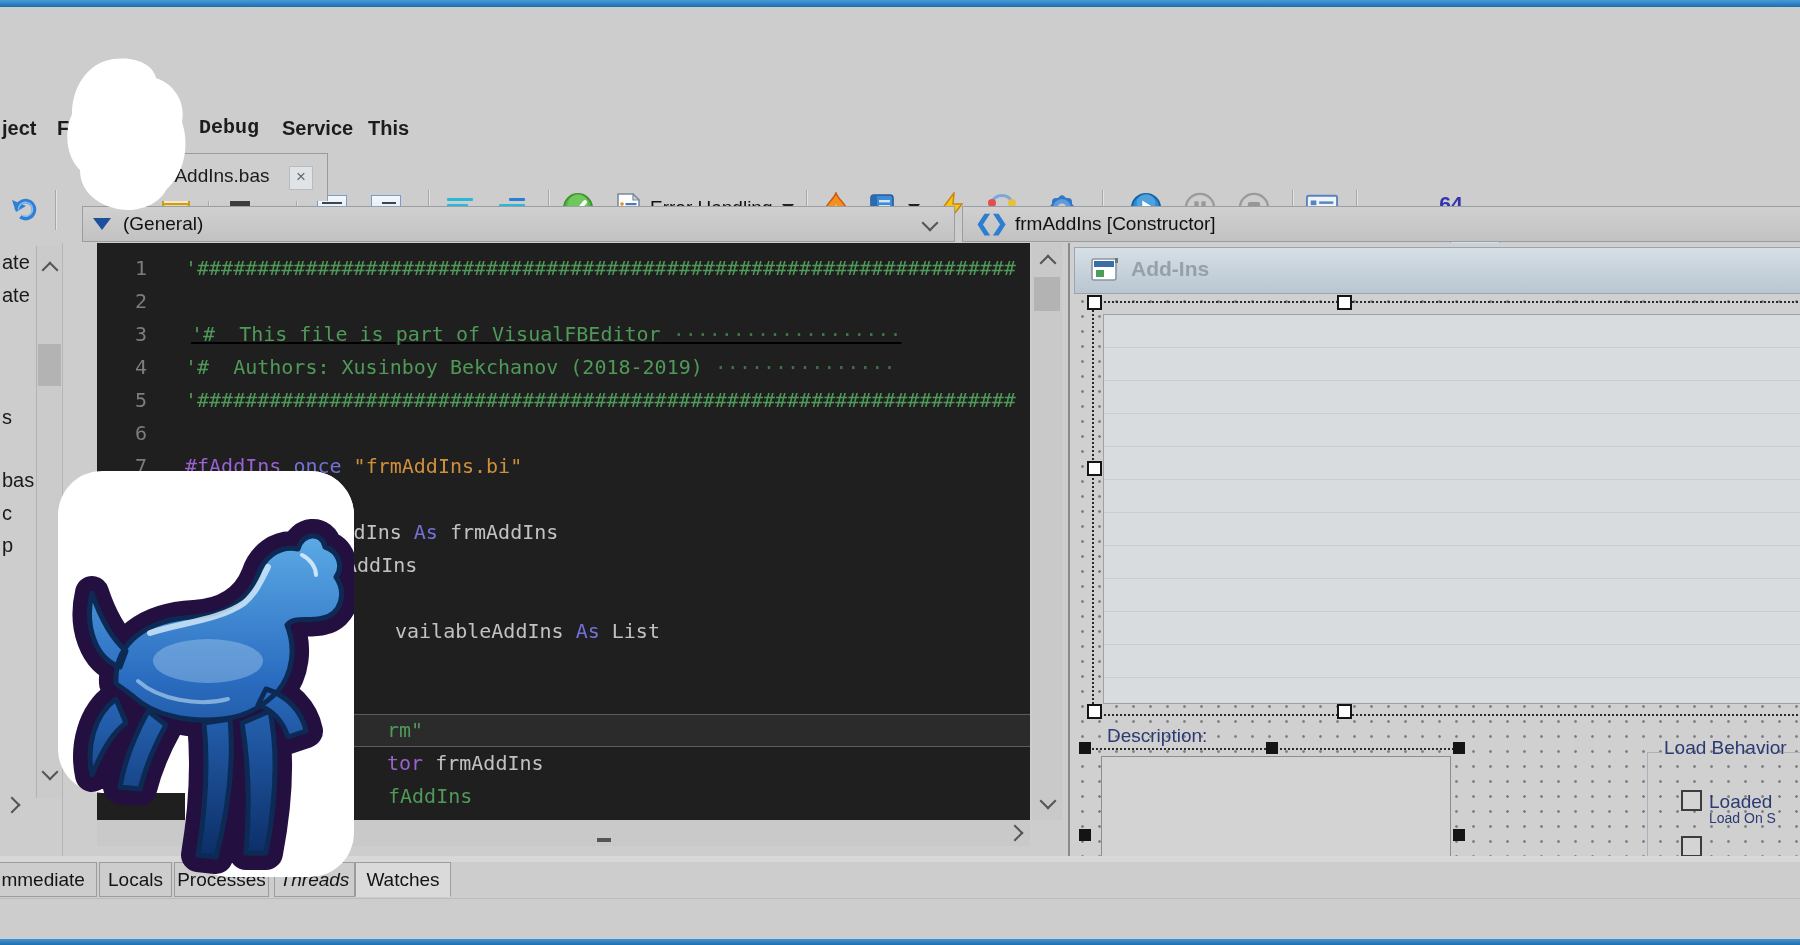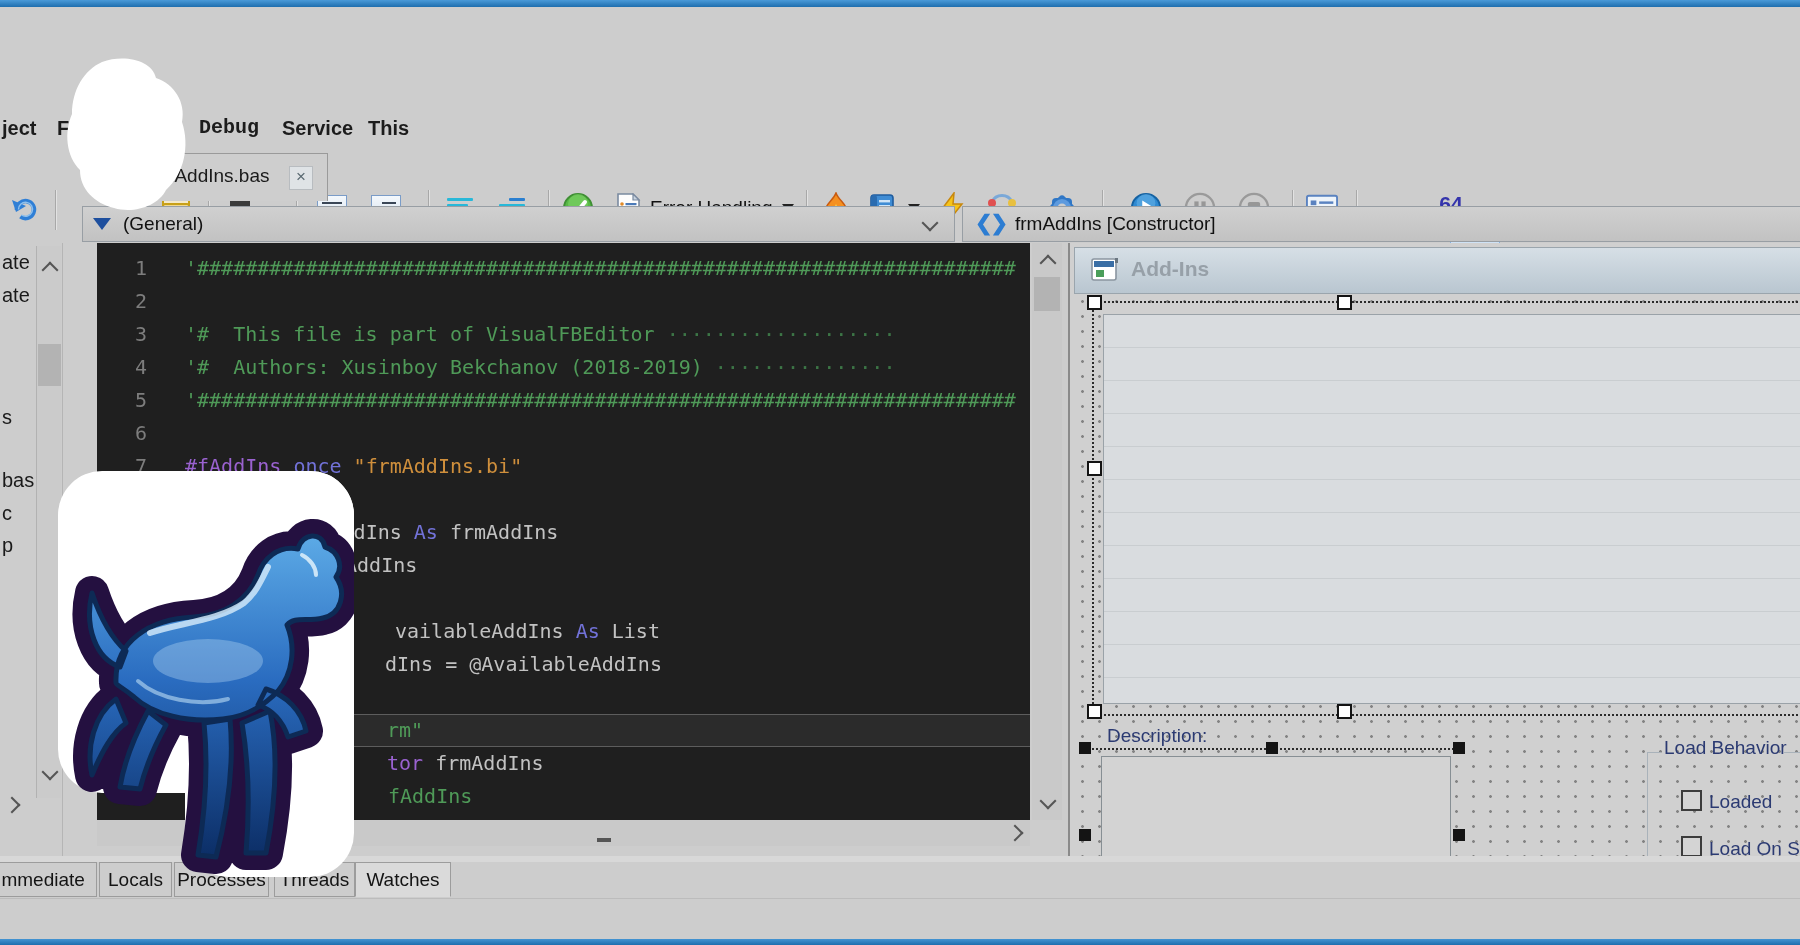--- a/index.html
+++ b/index.html
@@ -285,31 +285,31 @@
     <span class="chev up abs" style="left:7px;top:18px;"></span>
     <div class="abs sb-thumb" style="left:1px;top:98px;width:23px;height:42px;"></div>
     <span class="chev down abs" style="left:7px;top:520px;"></span>
   </div>
   <span class="chev right abs" style="left:6px;top:556px;"></span>
 </div>
 
 <div class="editor abs" id="editor" style="padding-top: 9px;">
     <div class="eline"><span class="gut">1</span><span class="code" style="left: 88px;"><span class="c-com">'####################################################################</span></span></div>
     <div class="eline"><span class="gut">2</span></div>
-    <div class="eline"><span class="gut">3</span><span class="code" style="left: 88px;"><span class="c-com">'#  This file is part of VisualFBEditor</span><span class="c-dots"> ···················</span></span></div>
+    <div class="eline"><span class="gut">3</span><span class="code" style="left: 94px; text-decoration: underline;"><span class="c-com">'#  This file is part of VisualFBEditor</span><span class="c-dots"> ···················</span></span></div>
     <div class="eline"><span class="gut">4</span><span class="code" style="left: 88px;"><span class="c-com">'#  Authors: Xusinboy Bekchanov (2018-2019)</span><span class="c-dots"> ···············</span></span></div>
     <div class="eline"><span class="gut">5</span><span class="code" style="left: 88px;"><span class="c-com">'####################################################################</span></span></div>
     <div class="eline"><span class="gut">6</span><span class="code" style="left: 88px;"></span></div>
     <div class="eline"><span class="gut">7</span><span class="code" style="left: 88px;"><span class="c-pre">#fAddIns</span><span class="c-id"> </span><span class="c-kw">once</span><span class="c-id"> </span><span class="c-str">"frmAddIns.bi"</span></span></div>
     <div class="eline"><span class="gut">8</span><span class="code" style="left: 88px;"></span></div>
     <div class="eline"><span class="gut">9</span><span class="code" style="left: 88px;"><span class="c-kw">Dim</span><span class="c-id"> </span><span class="c-kw">Shared</span><span class="c-id"> fAddIns </span><span class="c-kw">As</span><span class="c-id"> frmAddIns</span></span></div>
     <div class="eline"><span class="gut">10</span><span class="code" style="left: 236px;"><span class="c-id">fAddIns</span></span></div>
     <div class="eline"><span class="gut">11</span><span class="code" style="left: 88px;"></span></div>
     <div class="eline"><span class="gut">12</span><span class="code" style="left: 298px;"><span class="c-id">vailableAddIns </span><span class="c-kw">As</span><span class="c-id"> List</span></span></div>
-    <div class="eline"><span class="gut">13</span><span class="code" style="left: 288px;"><span class="c-id">dIns = @AvailableAddIns</span></span></div>
+    <div class="eline"><span class="gut">13</span></div>
     <div class="eline"><span class="gut">14</span><span class="code" style="left: 88px;"></span></div>
     <div class="eline cur"><span class="gut">15</span><span class="code" style="left: 290px;"><span class="c-com">rm"</span></span></div>
     <div class="eline"><span class="gut">16</span><span class="code" style="left: 290px;"><span class="c-pre">tor </span><span class="c-id">frmAddIns</span></span></div>
     <div class="eline"><span class="gut">17</span><span class="code" style="left: 291px;"><span class="c-com">fAddIns</span></span></div>
   </div>
 
 <div class="abs sb" style="left:1032px;top:243px;width:30px;height:577px;">
   <span class="chev up abs" style="left:10px;top:14px;"></span>
   <div class="abs sb-thumb" style="left:2px;top:34px;width:26px;height:34px;"></div>
   <span class="chev down abs" style="left:10px;top:552px;"></span>
@@ -353,29 +353,29 @@
   <div class="h-black" style="left:9px;top:586px;"></div>
   <div class="h-black" style="left:383px;top:586px;"></div>
 
   <div class="abs" style="left:577px;top:509px;width:0;height:104px;border-left:1px solid #a9b2ba;z-index:4;"></div>
   <div class="abs" style="left:577px;top:509px;width:14px;height:0;border-top:1px solid #a9b2ba;z-index:4;"></div>
   <div class="abs" style="left:714px;top:509px;width:18px;height:0;border-top:1px solid #a9b2ba;z-index:4;"></div>
   <span class="abs navy" style="left:594px;top:494px;font-size:19px;z-index:4;">Load Behavior</span>
   <div class="checkbox" style="left:611px;top:547px;z-index:4;"></div>
   <span class="abs navy" style="left:639px;top:548px;font-size:19px;z-index:4;">Loaded</span>
   <div class="checkbox" style="left:611px;top:593px;z-index:4;"></div>
-  <span class="abs navy" style="left:639px;top:595px;font-size:19px;z-index:4;">Load On S</span>
+  <span class="abs navy" style="left:639px;top:567px;font-size:14px;z-index:4;">Load On S</span>
 </div>
 
 <div class="abs" style="left:0;top:856px;width:1800px;height:6px;background:#d8d8d8;"></div>
 <div id="btabs">
     <div class="btab" style="left: -16px; width: 113px;">Immediate</div>
     <div class="btab" style="left: 99px; width: 73px;">Locals</div>
     <div class="btab" style="left: 174px; width: 95px;">Processes</div>
-    <div class="btab" style="left: 274px; width: 81px;">Threads</div>
+    <div class="btab" style="left: 274px; width: 81px; font-style: italic;">Threads</div>
     <div class="btab active" style="left: 355px; width: 96px;">Watches</div>
   </div>
 <div class="abs statusrow">
   
 </div>
 
 <svg class="abs blob" viewBox="0 0 150 162">
   <path d="M44,8 C66,0 94,6 98,24 C116,30 128,48 124,68 C132,92 126,120 108,136 C100,152 76,160 56,154 C36,149 22,135 22,116 C8,102 6,78 14,60 C14,36 26,16 44,8 Z" fill="#ffffff"></path>
 </svg>
 

